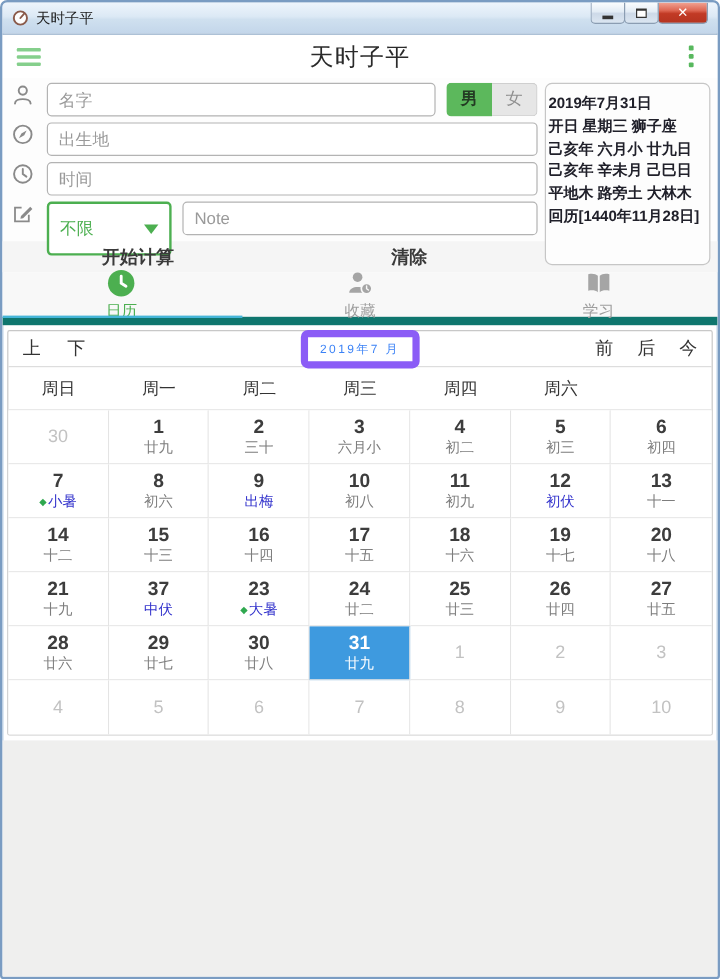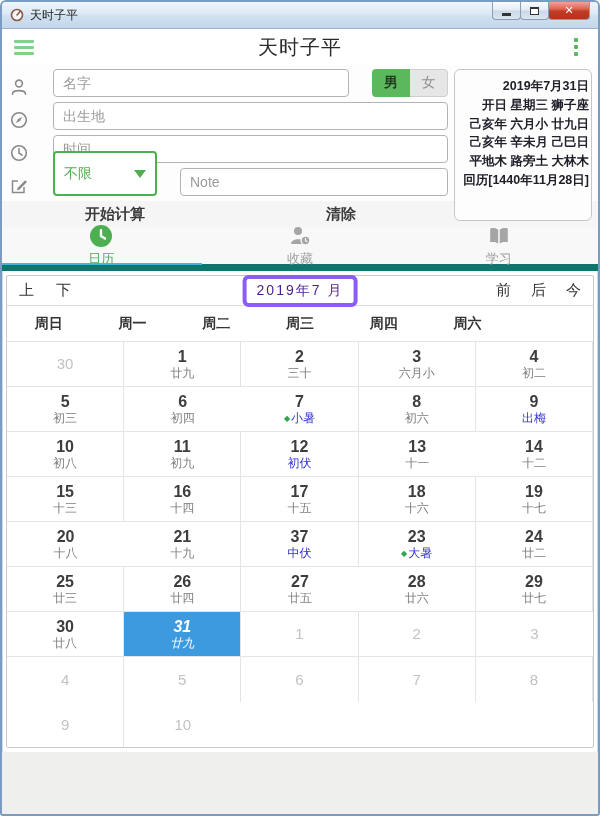--- a/index.html
+++ b/index.html
@@ -51,21 +51,21 @@
     padding:0 12px;
   }
   .hamburger { width:20px; display:flex; flex-direction:column; gap:3px; cursor:pointer; }
   .hamburger span { height:3px; border-radius:1px; background:#85cf8c; }
   .app-title { font-size:20px; color:#2a2a2a; letter-spacing:1px; }
   .menu-dots { display:flex; flex-direction:column; gap:3px; align-items:center; cursor:pointer; width:20px; }
   .menu-dots i { width:4px; height:4px; border-radius:1px; background:#58b85e; }
   
   .top-section { position:relative; background:#fdfdfd; }
   .form-rows { padding:4px 6px 0 6px; width:452px; }
-  .form-row { display:flex; align-items:flex-end; height:28px; margin-bottom:5px; gap:23px; }
+  .form-row { display:flex; align-items:flex-start; height:28px; margin-bottom:5px; gap:9px; }
   .form-icon { width:22px; flex:0 0 22px; display:flex; justify-content:center; }
   .text-input {
     flex:1; height:28px; border:1px solid #b3b3b3; border-radius:4px;
     font-size:14px; padding:0 9px; color:#333; outline:none;
     font-family:"Liberation Sans","DejaVu Sans",sans-serif; background:#fff;
   }
   .text-input::placeholder { color:#9a9a9a; opacity:1; }
   .gender-toggle { display:flex; flex:0 0 76px; height:28px; border-radius:4px; overflow:hidden; }
   .gender-seg { width:38px; display:flex; align-items:center; justify-content:center;
     font-size:14px; cursor:pointer; }
@@ -80,56 +80,56 @@
   .dd-arrow { width:0; height:0; border-left:6px solid transparent; border-right:6px solid transparent; border-top:8px solid #4caf50; }
   
   .action-row { height:26px; background:#f5f5f5; display:flex; }
   .action-row-inner { width:452px; display:flex; }
   .action-btn { flex:1; display:flex; align-items:center; justify-content:center;
     font-size:15px; font-weight:bold; color:#3a3a3a; cursor:pointer; }
   
   .info-panel {
     position:absolute; top:4px; right:6px; width:138px; height:152px;
     border:1px solid #c6c6c6; border-radius:6px; background:#fdfdfd;
-    padding:7px 2px; text-align:right; z-index:5;
+    padding:7px 2px; text-align:left; z-index:5;
   }
   .info-line { font-size:12.5px; font-weight:bold; color:#20202a; line-height:1.5; white-space:nowrap; }
   
   .tab-bar { height:44px; background:#f8f8f8; display:flex; border-bottom:7px solid #0f766e; position:relative; }
   .tab { flex:1; display:flex; flex-direction:column; align-items:center; justify-content:center; gap:2px; cursor:pointer; }
   .tab-label { font-size:13px; color:#9e9e9e; }
   .tab.active .tab-label { color:#4caf50; }
   .tab-underline { position:absolute; bottom:-1px; left:0; width:200px; height:2px; background:#45b5d8; }
   
   .calendar-panel { margin:4px; border:1px solid #c8c8c8; border-radius:2px; background:#fff; }
   .cal-nav { height:30px; display:flex; align-items:center; border-bottom:1px solid #ddd; padding:0 12px; position:relative; }
   .cal-nav-left { display:flex; gap:22px; }
   .cal-nav-right { margin-left:auto; display:flex; gap:20px; }
   .nav-link { font-size:15px; color:#333; cursor:pointer; }
   .month-box {
     position:absolute; left:50%; transform:translateX(-50%);
-    border:4px solid #8b5cf6; border-radius:6px; padding:3px 10px;
-    font-size:14px; color:#4c1d95; letter-spacing:2px; background:#fff; cursor:text;
+    border:6px solid #8b5cf6; border-radius:6px; padding:3px 10px;
+    font-size:10px; color:#3b82f6; letter-spacing:2px; background:#fff; cursor:text;
   }
   .weekday-row { display:grid; grid-template-columns:repeat(7,1fr); height:36px; border-bottom:1px solid #e4e4e4; }
-  .weekday { display:flex; align-items:center; justify-content:center; font-size:14px; font-weight:bold; color:#333; }
-  .day-grid { display:grid; grid-template-columns:repeat(5,1fr); }
+  .weekday { display:flex; align-items:center; justify-content:center; font-size:14px; font-weight:normal; color:#333; }
+  .day-grid { display:grid; grid-template-columns:repeat(7,1fr); }
   .day-cell {
     height:45px; border-right:1px solid #e4e4e4; border-bottom:1px solid #e4e4e4;
     display:flex; flex-direction:column; align-items:center; justify-content:center;
     cursor:pointer; background:#fff;
   }
   .day-cell:nth-child(7n) { border-right:none; }
   .day-cell:nth-last-child(-n+7) { border-bottom:none; }
   .day-num { font-size:16px; font-weight:bold; color:#3d3d3d; line-height:1.2; }
   .day-lunar { font-size:12px; color:#7d7d7d; line-height:1.2; }
   .day-lunar.blue { color:#3333cc; }
   .term-diamond { color:#2fa84f; font-size:8px; margin-right:1px; vertical-align:1px; }
   .day-cell.outside .day-num { color:#c2c2c2; font-weight:normal; font-size:15px; }
-  .day-cell.selected { background:#3e9adf;font-style:italic; }
+  .day-cell.selected { background:#3e9adf; }
   .day-cell.selected .day-num, .day-cell.selected .day-lunar { color:#fff; }
   
   .bottom-filler { flex:1; background:#efefee; }
   svg { display:block; }
 </style>
 </head>
 <body>
 
 <div class="window">
 

